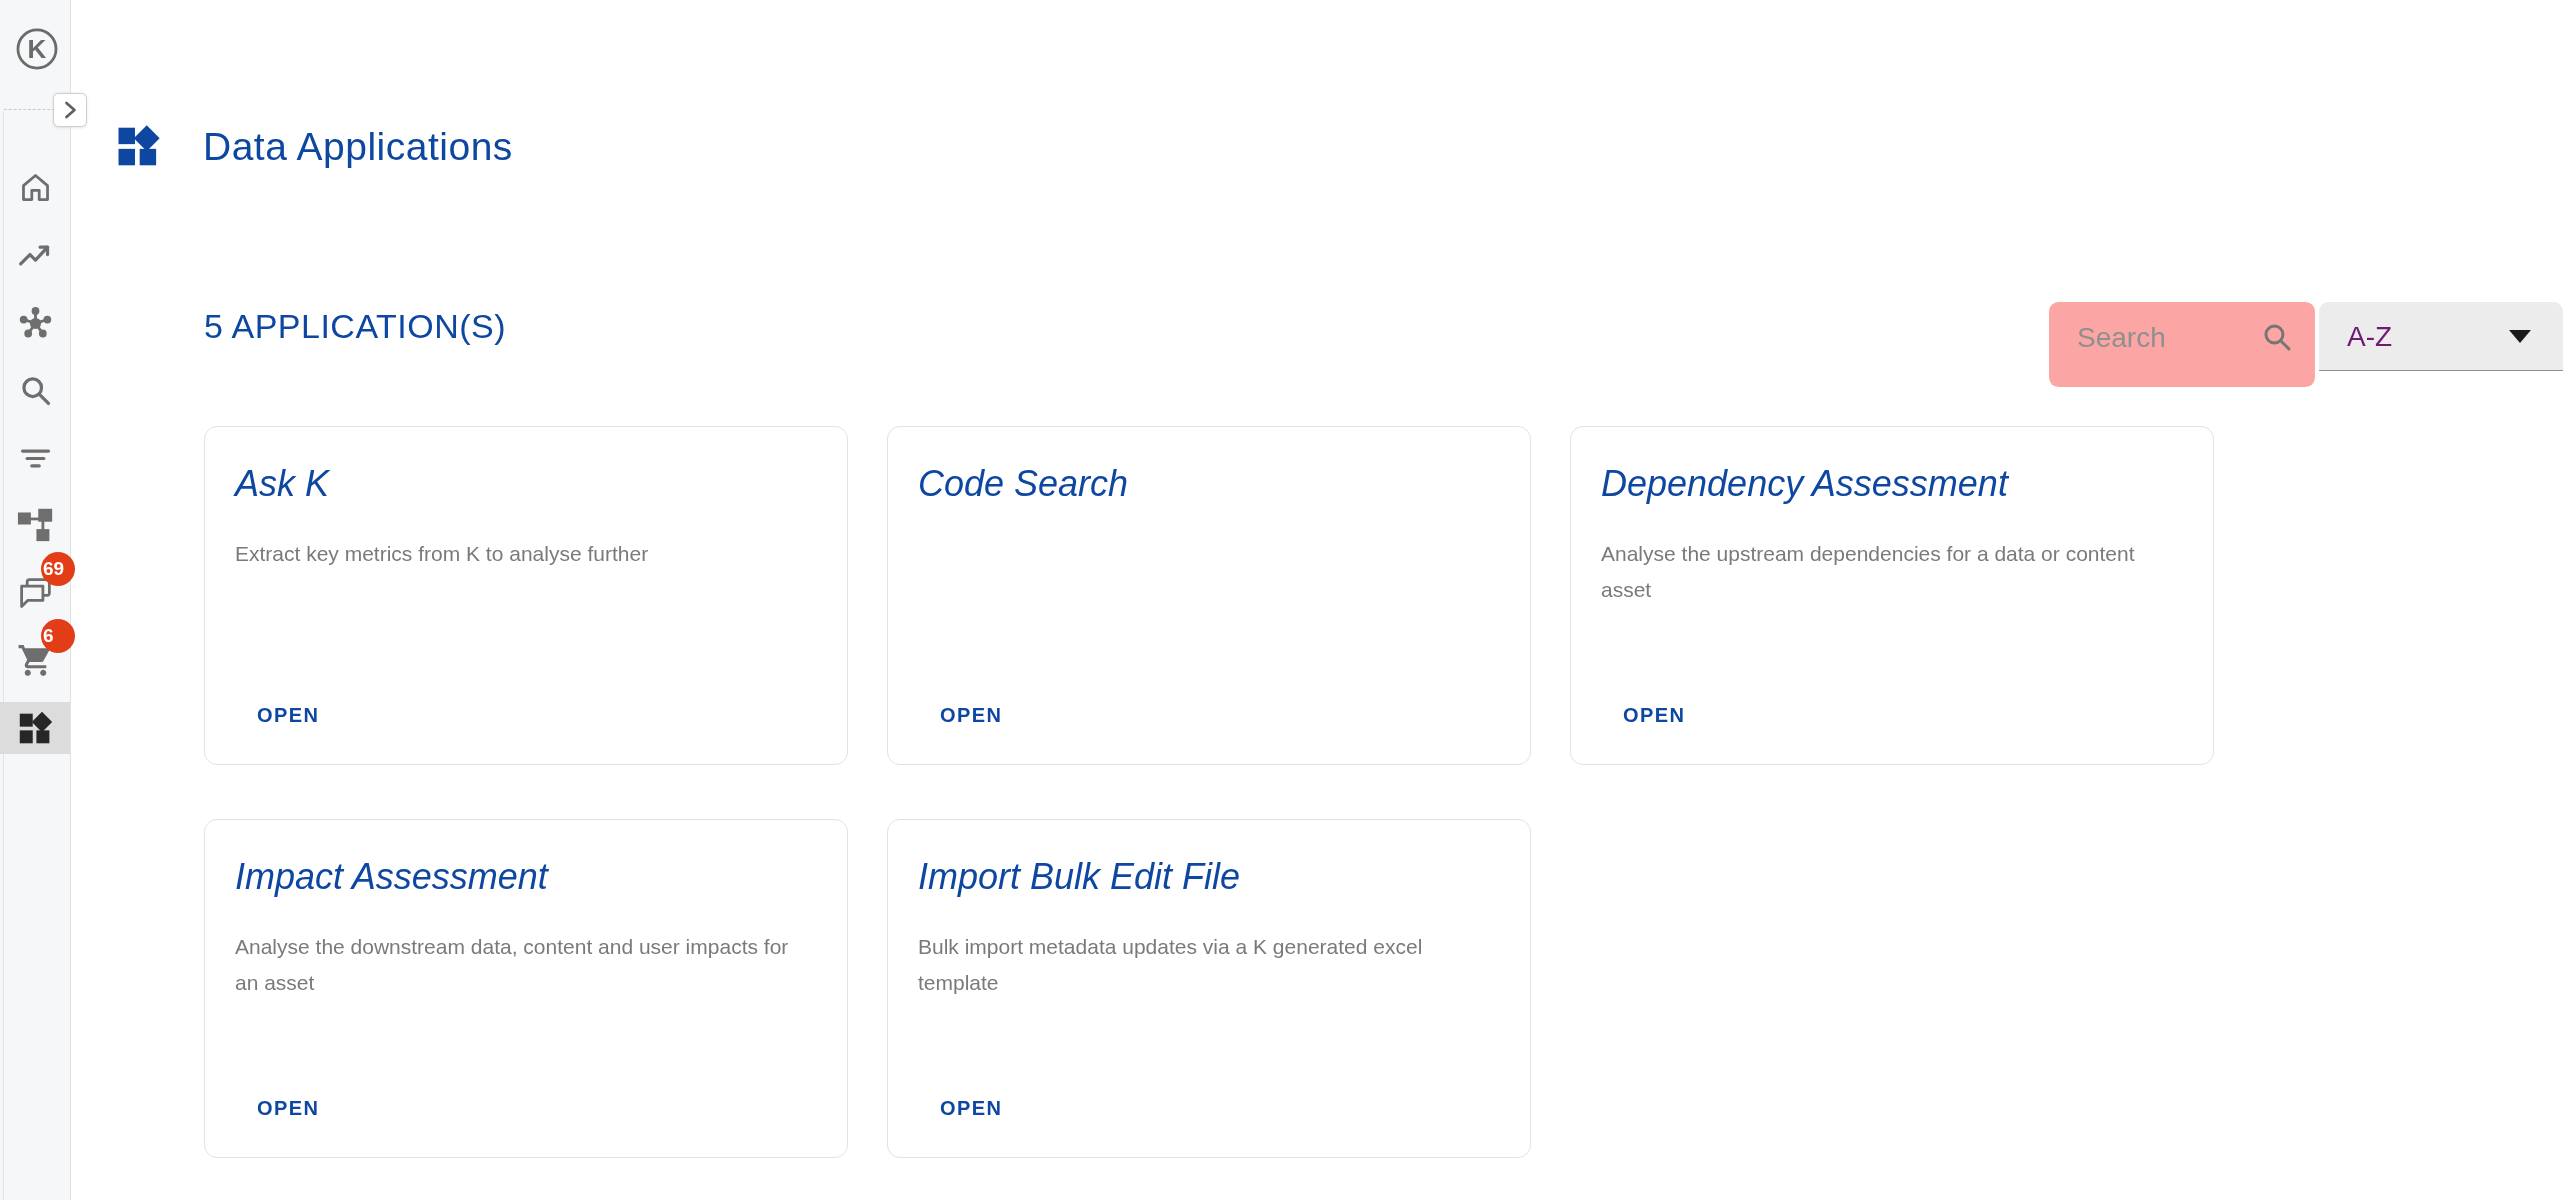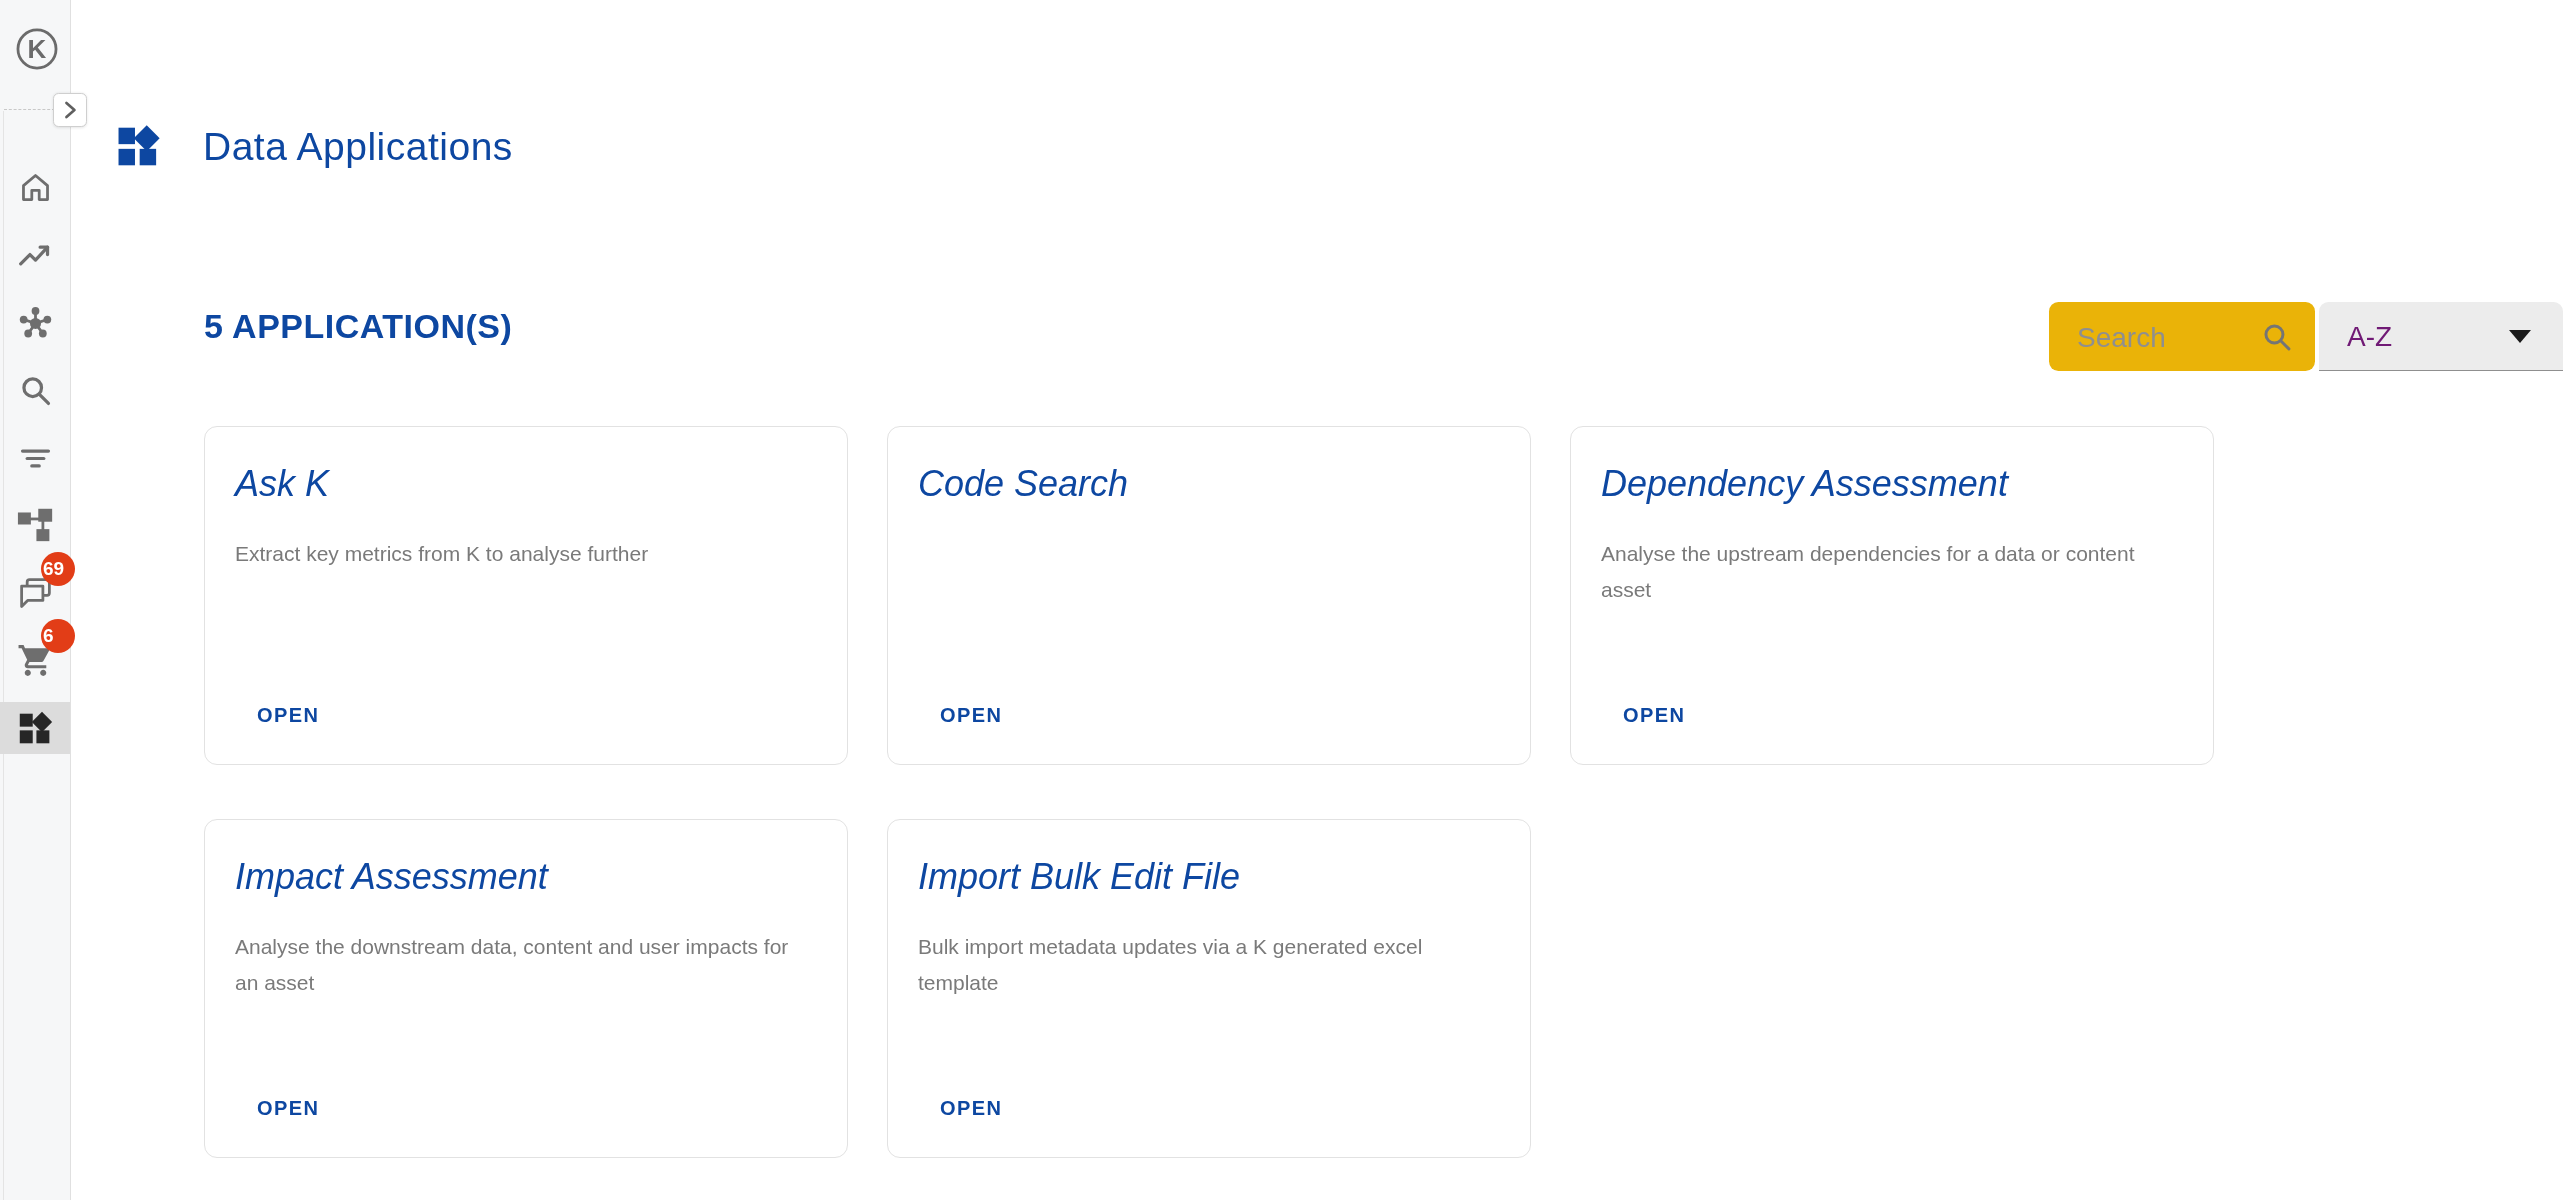--- a/index.html
+++ b/index.html
@@ -45,25 +45,25 @@
   }
   
   .main{position:absolute;left:71px;top:0;right:0;bottom:0;}
   .page-header{position:absolute;left:44px;top:123px;display:flex;align-items:center;}
   .page-header .hd-icon{color:#0d47a1;margin-right:41px;display:block;}
   .page-title{
     font-size:39px;line-height:47px;color:#0d47a1;font-weight:400;letter-spacing:0.5px;
   }
   .count-heading{
     position:absolute;left:133px;top:308px;
-    font-size:34px;line-height:37px;color:#0d47a1;font-weight:700;letter-spacing:0.5px;
+    font-size:34px;line-height:37px;color:#0d47a1;font-weight:400;letter-spacing:0.5px;
   }
   .searchbox{
-    position:absolute;left:1978px;top:302px;width:266px;height:69px;
-    background:#eab308;border-radius:9.4px;box-sizing:border-box;
+    position:absolute;left:1978px;top:302px;width:266px;height:85px;
+    background:#fca5a5;border-radius:9.4px;box-sizing:border-box;
   }
   .searchbox input{
     position:absolute;left:26px;top:0;width:178px;height:69px;
     background:transparent;border:none;outline:none;
     font-family:"Liberation Sans", sans-serif;font-size:28px;color:#444;
   }
   .searchbox input::placeholder{color:#8f8f8f;opacity:1;}
   .searchbox .mag{position:absolute;right:20.6px;top:18px;color:#757575;}
   .sortbox{
     position:absolute;left:2248px;top:302px;width:244px;height:69px;

